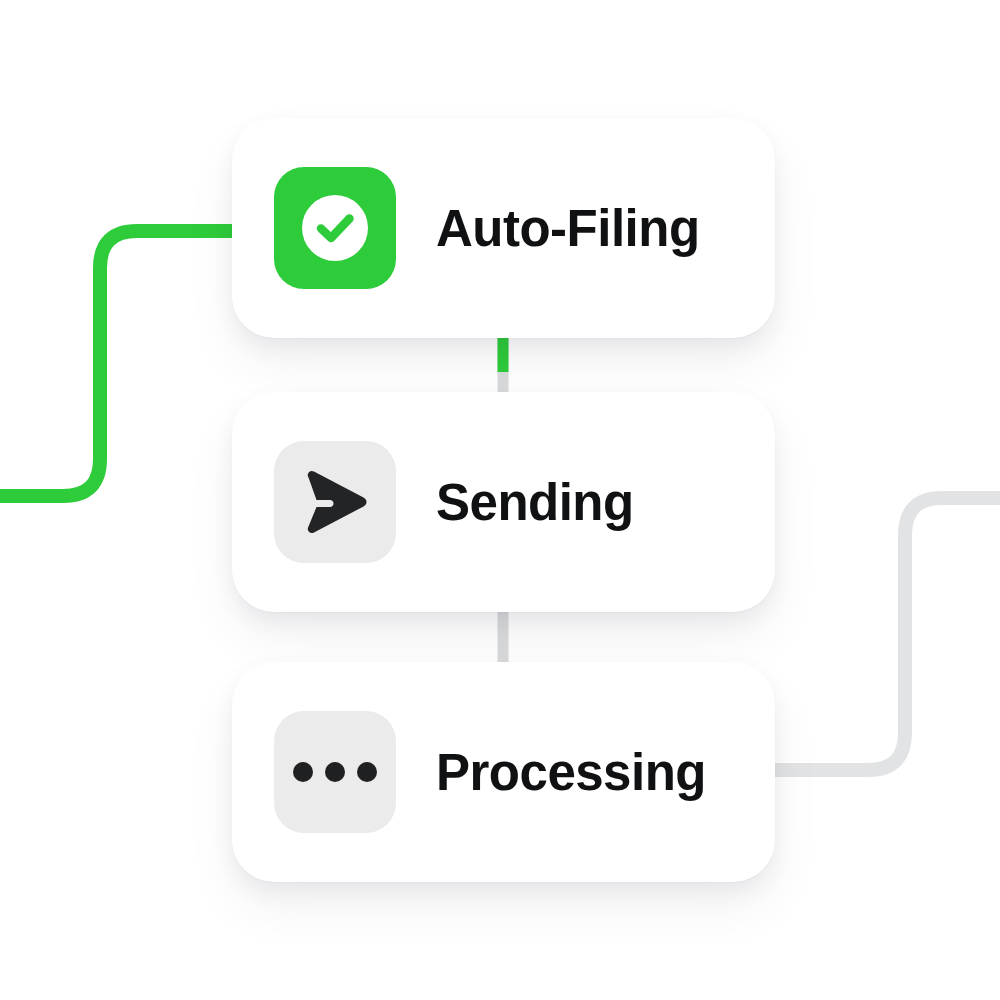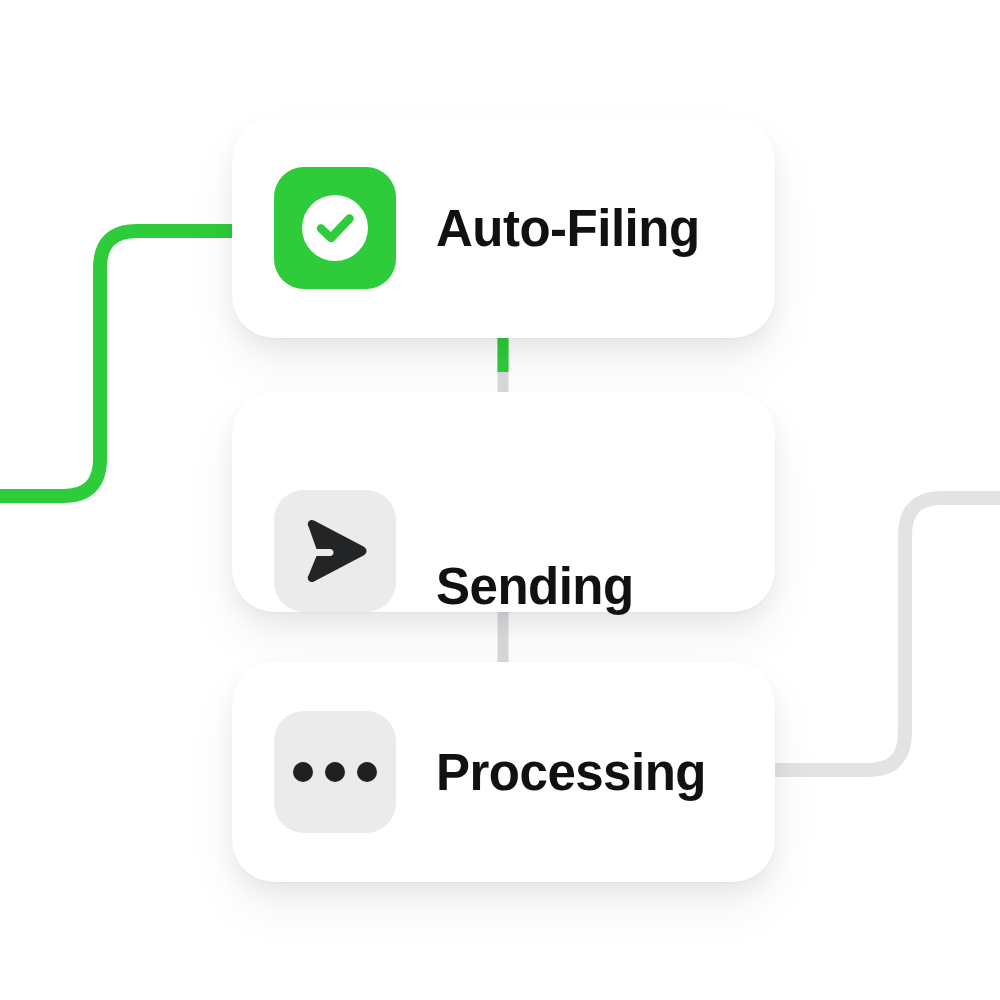--- a/index.html
+++ b/index.html
@@ -43,21 +43,21 @@
       0 10px 22px rgba(17, 24, 39, 0.055),
       0 26px 52px rgba(17, 24, 39, 0.055);
     display: flex;
     align-items: center;
     padding-left: 42px;
     box-sizing: border-box;
     z-index: 3;
   }
 
   #card-auto-filing { top: 118px; }
-  #card-sending     { top: 392px; align-items: flex-end; }
+  #card-sending     { top: 392px; }
   #card-processing  { top: 662px; }
 
   
   .icon-tile {
     width: 122px;
     height: 122px;
     border-radius: 30px;
     flex: 0 0 auto;
     display: flex;
     align-items: center;

